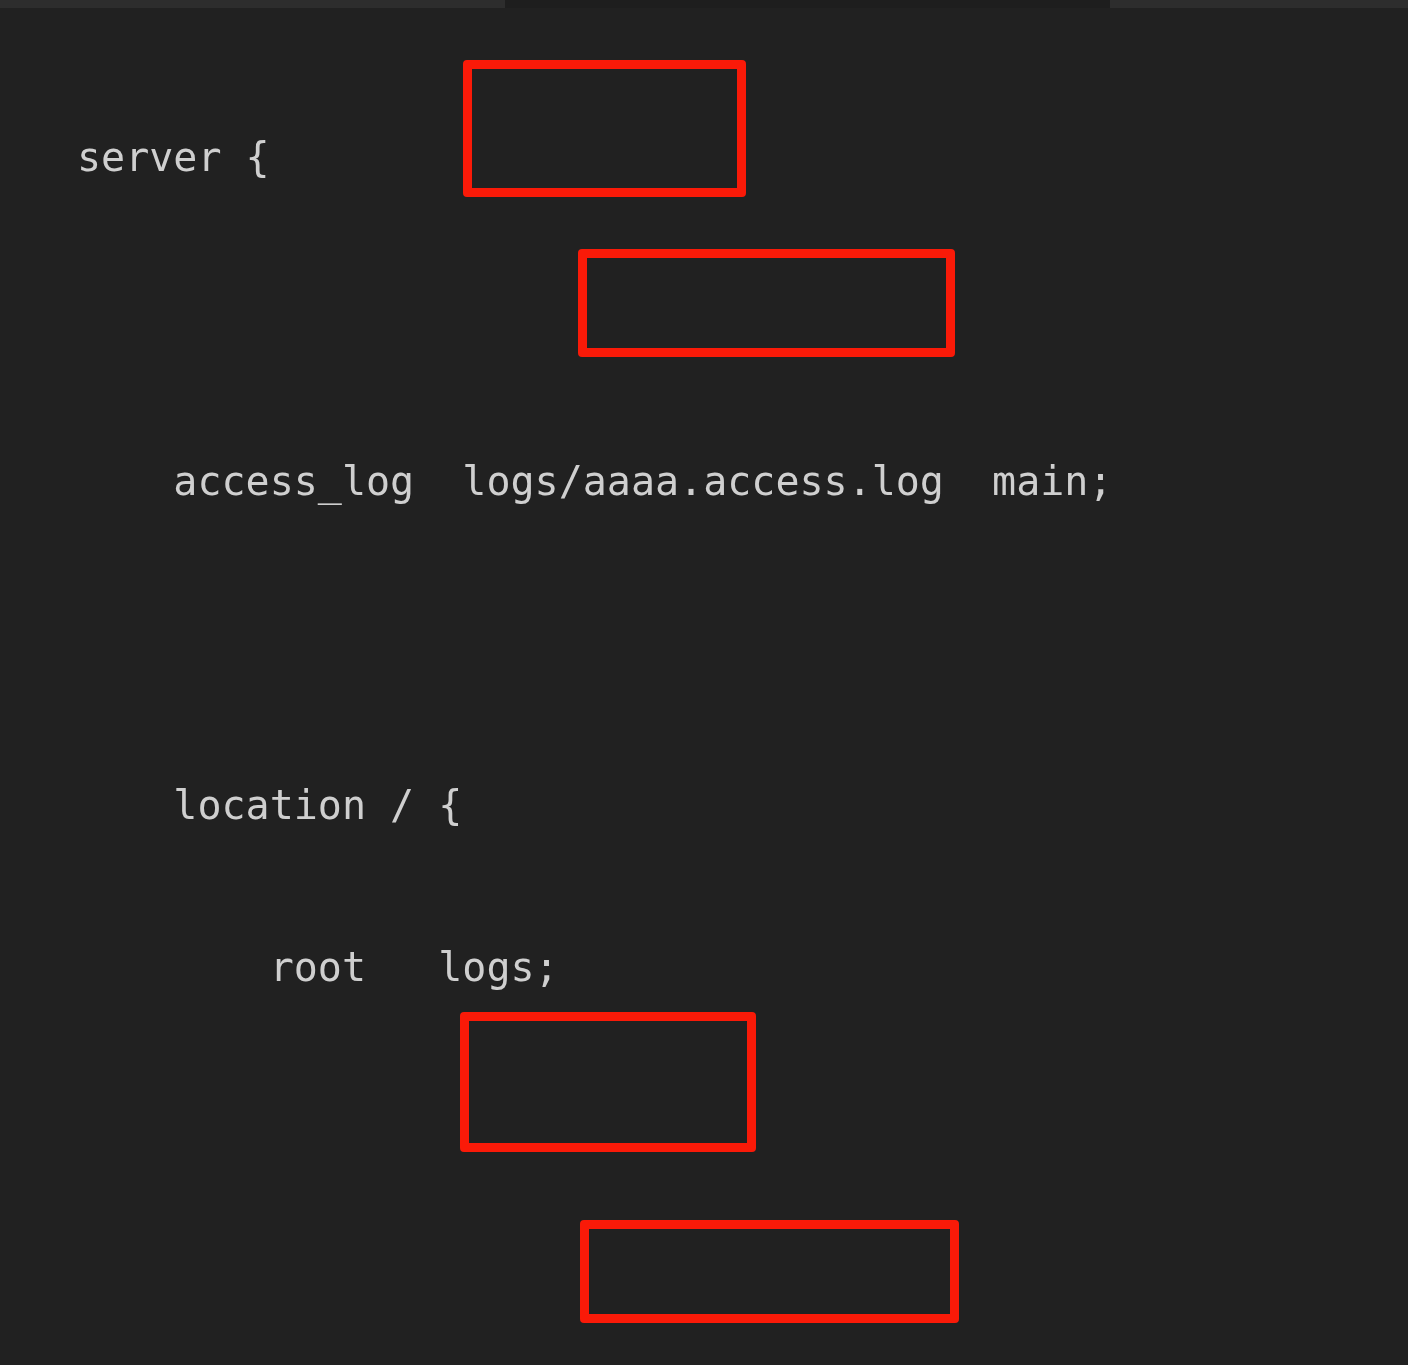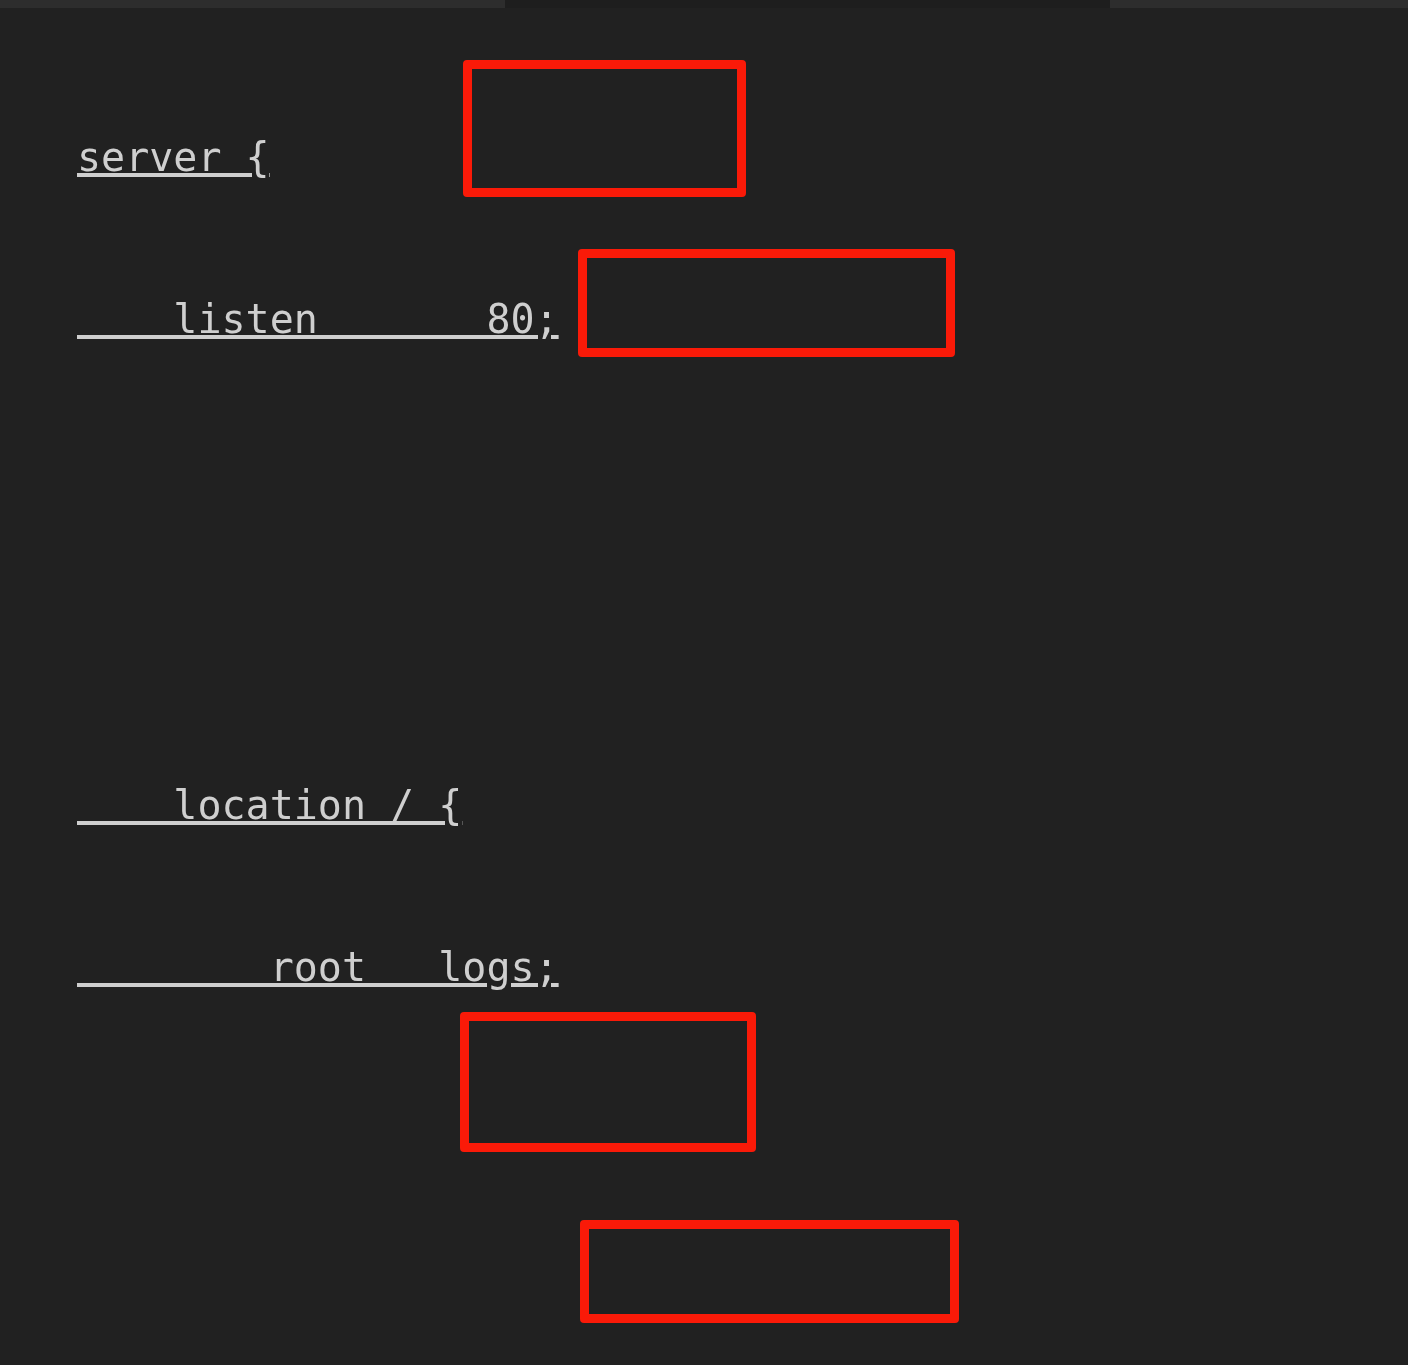--- a/index.html
+++ b/index.html
@@ -41,21 +41,20 @@
     line-height: 54px;
     letter-spacing: 0;
     white-space: pre;
     padding-top: 14px;
     box-sizing: border-box;
   }
   .ln {
     height: 54px;
     padding-left: 77px;
     box-sizing: border-box;
-    text-decoration: underline;
   }
   .ln.blank { color: transparent; }
 
   
   .hl {
     position: absolute;
     border: 9px solid #fa1a08;
     border-radius: 4px;
     box-sizing: border-box;
     pointer-events: none;
@@ -72,22 +71,22 @@
 <div id="screen">
 
   <div id="top-strip">
     <div class="strip-seg a"></div>
     <div class="strip-seg b"></div>
     <div class="strip-seg c"></div>
   </div>
 
   <div id="code">
     <div class="ln">server {</div>
-    <div class="ln">    listen       80;</div>
     <div class="ln blank"></div>
+    <div class="ln">    access_log  logs/aaaa.access.log  main;</div>
     <div class="ln blank"></div>
     <div class="ln">    location / {</div>
     <div class="ln">        root   logs;</div>
     
     
     
     
     
     
     

